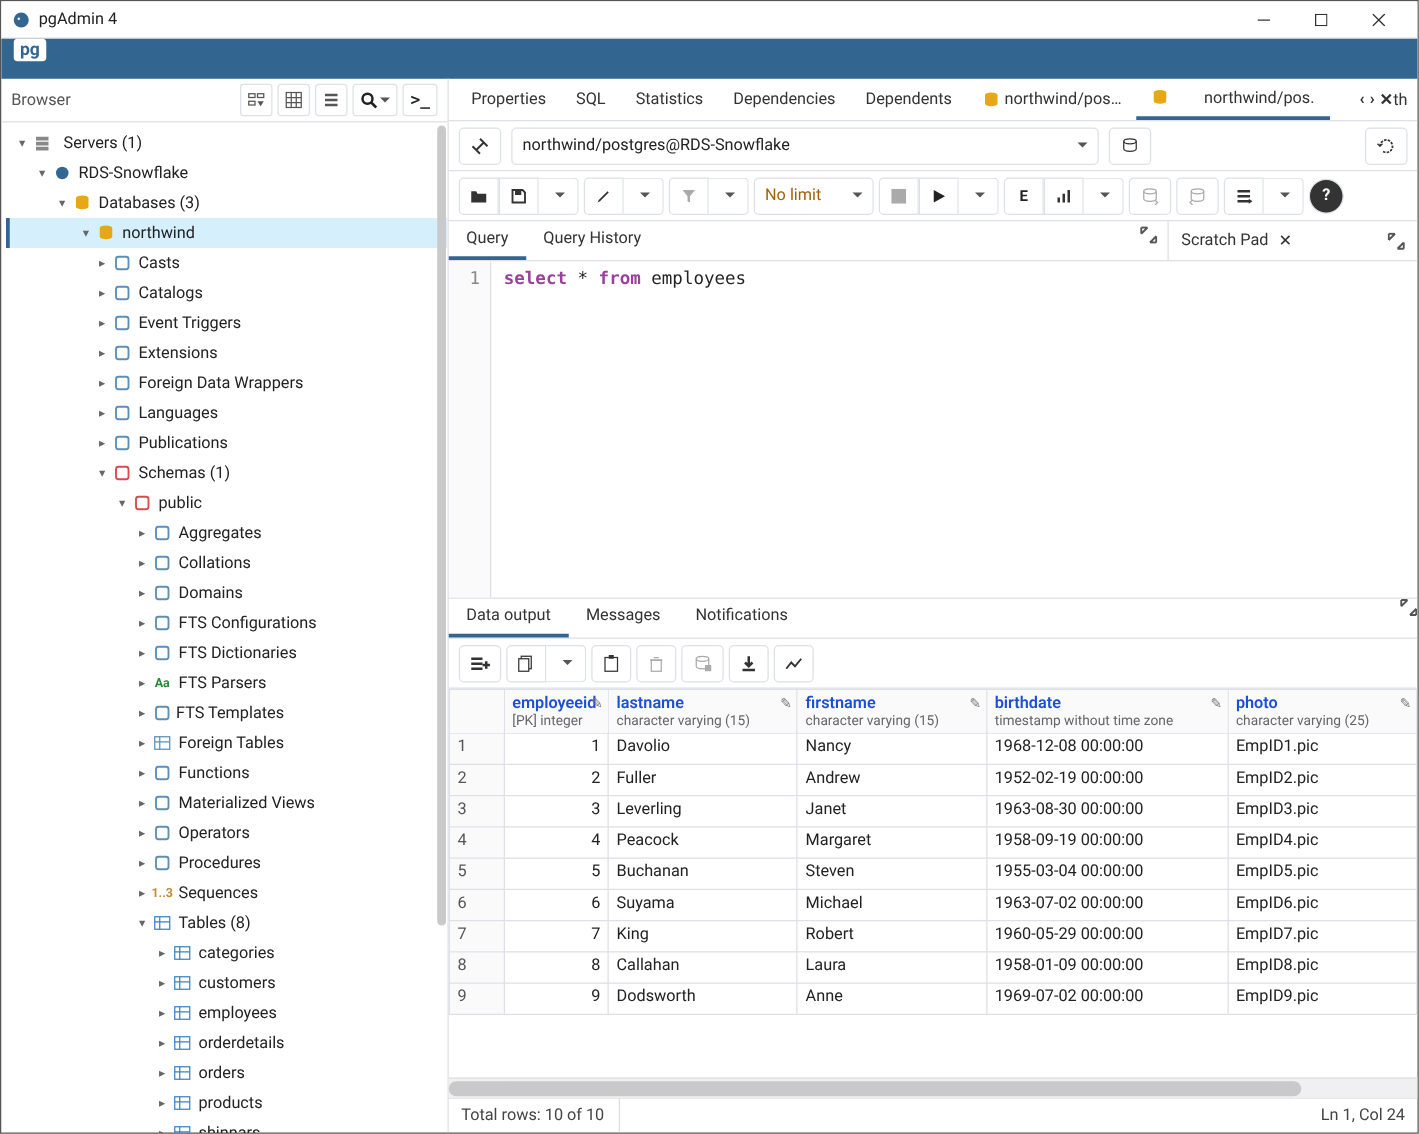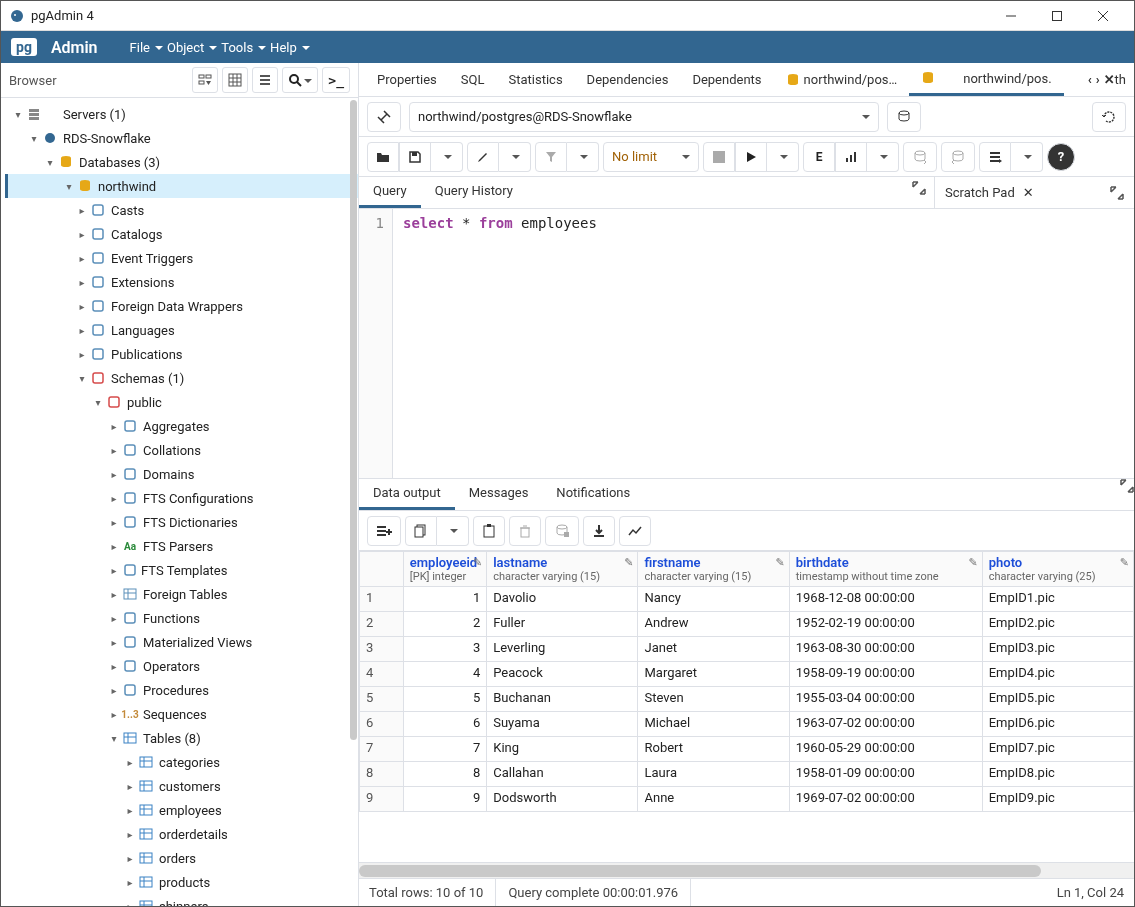--- a/index.html
+++ b/index.html
@@ -12,21 +12,21 @@
   }
   * { box-sizing: border-box; }
   html,body { margin:0; padding:0; height:100%; font-family: "Segoe UI", Roboto, Arial, sans-serif; font-size:13px; color:var(--text); background:#fff;}
   body { width:1135px; height:907px; border:1px solid #555; overflow:hidden; display:flex; flex-direction:column;}
   
   .titlebar { height:30px; display:flex; align-items:center; padding:0 8px; background:#fff; border-bottom:1px solid #ddd; justify-content:space-between;}
   .titlebar .left { display:flex; align-items:center; gap:6px;}
   .titlebar .wins { display:flex; gap:0;}
   .winbtn { width:46px; height:28px; display:flex; align-items:center; justify-content:center; }
   
-  .menubar { height:32px; background:var(--blue); color:#fff; display:flex; align-items:center; padding:0 10px; gap:12px;}
+  .menubar { height:32px; background:var(--blue); color:#fff; display:flex; align-items:flex-start; padding:0 10px; gap:12px;flex-direction:column;}
   .logo { background:#fff; color:var(--blue); border-radius:3px; padding:1px 5px; font-weight:700; font-size:14px; margin-right:2px;}
   .logoword { font-weight:600; font-size:16px; margin-right:18px;}
   .menubar .mitem { display:flex; align-items:center; gap:3px; cursor:pointer; padding:4px 2px;}
   .caret::after{ content:""; display:inline-block; border:4px solid transparent; border-top-color:currentColor; margin-left:2px; transform:translateY(2px);}
   
   .main { flex:1; display:flex; min-height:0;}
   
   .sidebar { width:358px; border-right:1px solid var(--border); display:flex; flex-direction:column; min-height:0;}
   .sidehdr { display:flex; align-items:center; justify-content:space-between; padding:4px 8px; border-bottom:1px solid var(--border);}
   .sidehdr .title { font-size:13px; color:#555;}
@@ -198,21 +198,21 @@
       <div class="scrollthumb"></div>
     <div class="node indent-0">
           <span class="arrow">▾</span>
           <span class="ic">
             <svg width="14" height="14" viewBox="0 0 14 14">
               <rect x="2" y="2" width="10" height="3" fill="#888"></rect>
               <rect x="2" y="6" width="10" height="3" fill="#888"></rect>
               <rect x="2" y="10" width="10" height="3" fill="#888"></rect>
             </svg>
           </span>
-          <span style="margin-left:20px">Servers (1)</span>
+          <span style="margin-left:8px">Servers (1)</span>
         </div>
         <div class="node indent-1">
           <span class="arrow">▾</span>
           <span class="ic">
             <svg width="14" height="14">
               <circle cx="7" cy="7" r="5" fill="#336791"></circle>
             </svg>
           </span>
           <span style="margin-left:4px">RDS-Snowflake</span>
         </div>
@@ -890,18 +890,17 @@
             </tr>
           </tbody>
         </table>
     </div>
     <div class="hscroll">
         <div class="thumb"></div>
       </div>
 
     <div class="status">
       <div class="cell">Total rows: 10 of 10</div>
-      <div class="cell">Query complete 00:00:01.976</div>
       <div class="sp"></div>
       <div>Ln 1, Col 24</div>
     </div>
   </div>
 </div>
 
 </body></html>

